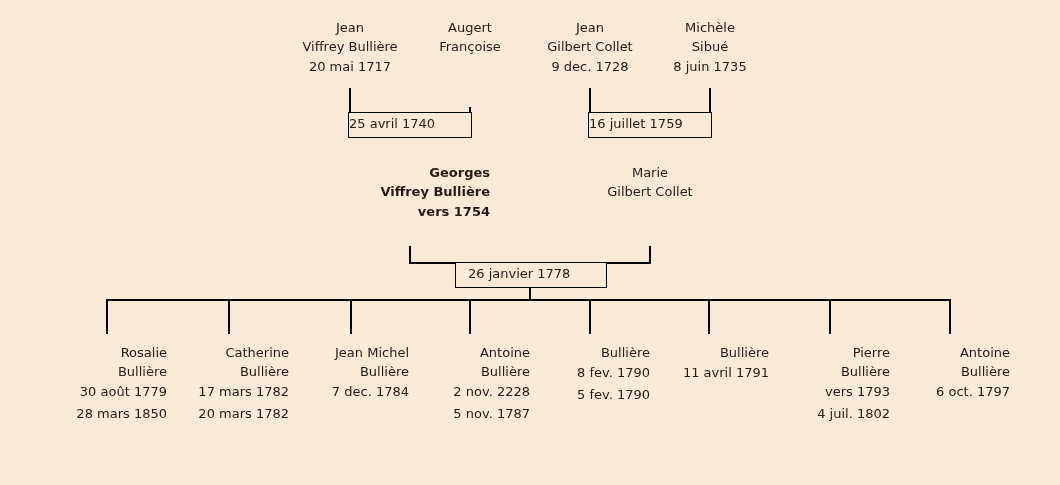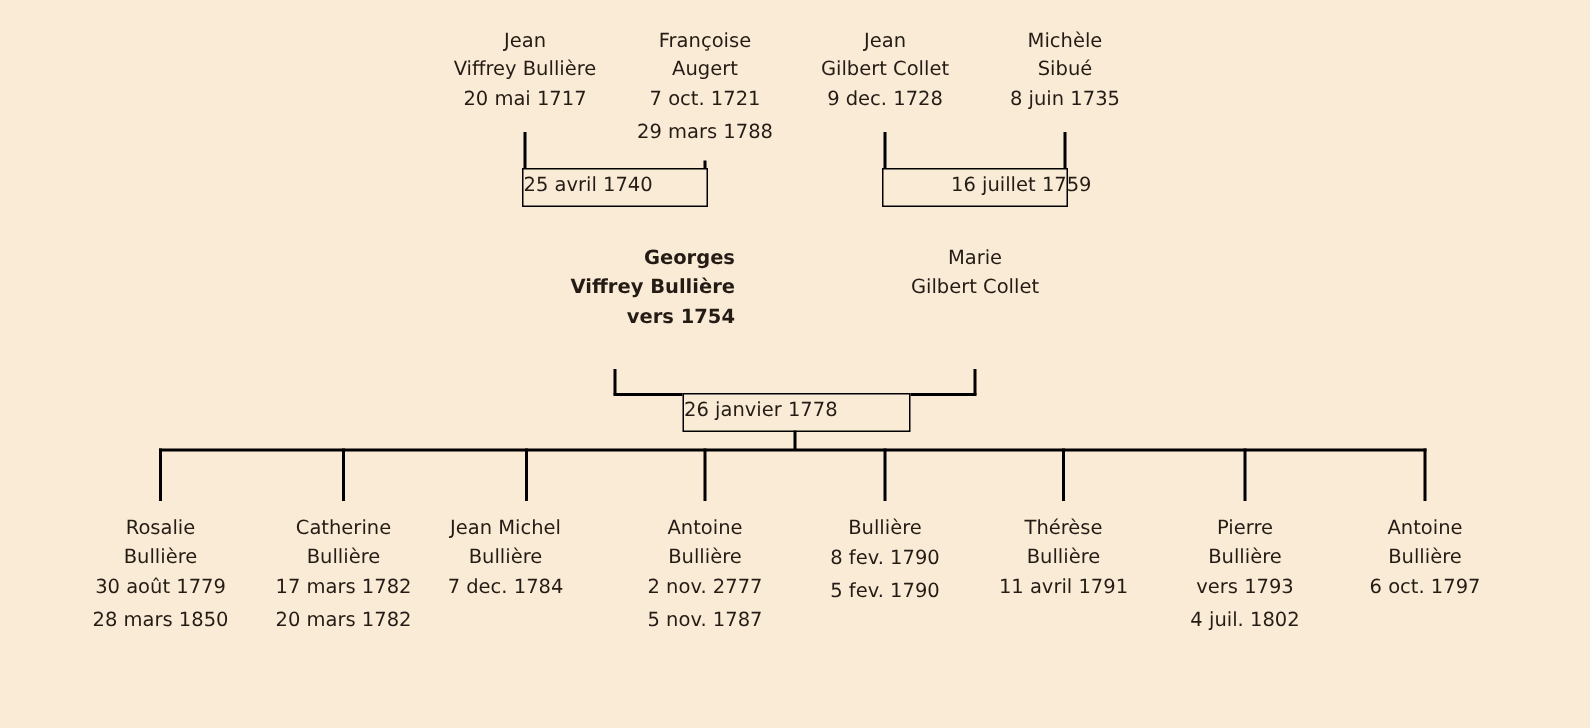--- a/index.html
+++ b/index.html
@@ -8,21 +8,21 @@
     position: relative;
     width: 1060px;
     height: 485px;
     background: var(--bg, #FAEBD7);
     color: var(--text, #241c14);
     font-family: "DejaVu Sans", "Liberation Sans", sans-serif;
     font-size: 13px;
     overflow: hidden;
   }
   .person { position: absolute; width: 160px; text-align: center; }
-  .person.narrow { width: 120px; }
+  .person.narrow { width: 120px; text-align: right; }
   .person .name div { line-height: 19px; white-space: nowrap; }
   .person .dates { }
   .person .dates div { line-height: 22px; white-space: nowrap; }
   .person.bold { font-weight: bold; text-align: right; }
   .mbox {
     position: absolute;
     height: 26px;
     border: 1.5px solid var(--line, #000);
     background: var(--bg, #FAEBD7);
     text-align: left;
@@ -42,26 +42,22 @@
       <div>Jean</div>
       <div>Viffrey Bullière</div>
     </div>
     <div class="dates">
       <div>20 mai 1717</div>
     </div>
   </div>
 
   <div class="person" style="left:390px; top:18px;">
     <div class="name">
+      <div>Augert</div>
       <div>Françoise</div>
-      <div>Augert</div>
-    </div>
-    <div class="dates">
-      <div>7 oct. 1721</div>
-      <div>29 mars 1788</div>
     </div>
   </div>
 
   <div class="person" style="left:510px; top:18px;">
     <div class="name">
       <div>Jean</div>
       <div>Gilbert Collet</div>
     </div>
     <div class="dates">
       <div>9 dec. 1728</div>
@@ -77,21 +73,21 @@
       <div>8 juin 1735</div>
     </div>
   </div>
 
   <div class="vl" style="left:349px; top:88px; height:25px;"></div>
   <div class="vl" style="left:469px; top:107px; height:6px;"></div>
   <div class="mbox" style="left:348px; top:112px; width:124px;">25 avril 1740</div>
 
   <div class="vl" style="left:589px; top:88px; height:25px;"></div>
   <div class="vl" style="left:709px; top:88px; height:25px;"></div>
-  <div class="mbox" style="left:588px; top:112px; width:124px;padding-left:45px;">16 juillet 1759</div>
+  <div class="mbox" style="left:588px; top:112px; width:124px;">16 juillet 1759</div>
 
   <div class="person bold" style="left:330px; top:163px;">
     <div class="name">
       <div>Georges</div>
       <div>Viffrey Bullière</div>
     </div>
     <div class="dates">
       <div>vers 1754</div>
     </div>
   </div>
@@ -99,21 +95,21 @@
   <div class="person" style="left:570px; top:163px;">
     <div class="name">
       <div>Marie</div>
       <div>Gilbert Collet</div>
     </div>
   </div>
 
   <div class="vl" style="left:409px; top:246px; height:17px;"></div>
   <div class="vl" style="left:649px; top:246px; height:17px;"></div>
   <div class="hl" style="left:409px; top:262px; width:242px;"></div>
-  <div class="mbox" style="left:455px; top:262px; width:152px;">26 janvier 1778</div>
+  <div class="mbox" style="left:455px; top:262px; width:152px;padding-left:12px;">26 janvier 1778</div>
 
   <div class="vl" style="left:529px; top:287px; height:13px;"></div>
   <div class="hl" style="left:106px; top:299px; width:845px;"></div>
   <div class="vl" style="left:106px; top:299px; height:35px;"></div>
   <div class="vl" style="left:228px; top:299px; height:35px;"></div>
   <div class="vl" style="left:350px; top:299px; height:35px;"></div>
   <div class="vl" style="left:469px; top:299px; height:35px;"></div>
   <div class="vl" style="left:589px; top:299px; height:35px;"></div>
   <div class="vl" style="left:708px; top:299px; height:35px;"></div>
   <div class="vl" style="left:829px; top:299px; height:35px;"></div>
@@ -134,54 +130,53 @@
     <div class="name">
       <div>Catherine</div>
       <div>Bullière</div>
     </div>
     <div class="dates">
       <div>17 mars 1782</div>
       <div>20 mars 1782</div>
     </div>
   </div>
 
-  <div class="person narrow" style="left:277px; top:343px;">
+  <div class="person narrow" style="left:289px; top:343px;">
     <div class="name">
       <div>Jean Michel</div>
       <div>Bullière</div>
     </div>
     <div class="dates">
       <div>7 dec. 1784</div>
     </div>
   </div>
 
   <div class="person narrow" style="left:410px; top:343px;">
     <div class="name">
       <div>Antoine</div>
       <div>Bullière</div>
     </div>
     <div class="dates">
-      <div>2 nov. 2777</div>
+      <div>2 nov. 2228</div>
       <div>5 nov. 1787</div>
     </div>
   </div>
 
   <div class="person narrow" style="left:530px; top:343px;">
     <div class="name">
       <div>Bullière</div>
     </div>
     <div class="dates">
       <div>8 fev. 1790</div>
       <div>5 fev. 1790</div>
     </div>
   </div>
 
   <div class="person narrow" style="left:649px; top:343px;">
     <div class="name">
-      <div>Thérèse</div>
       <div>Bullière</div>
     </div>
     <div class="dates">
       <div>11 avril 1791</div>
     </div>
   </div>
 
   <div class="person narrow" style="left:770px; top:343px;">
     <div class="name">
       <div>Pierre</div>

